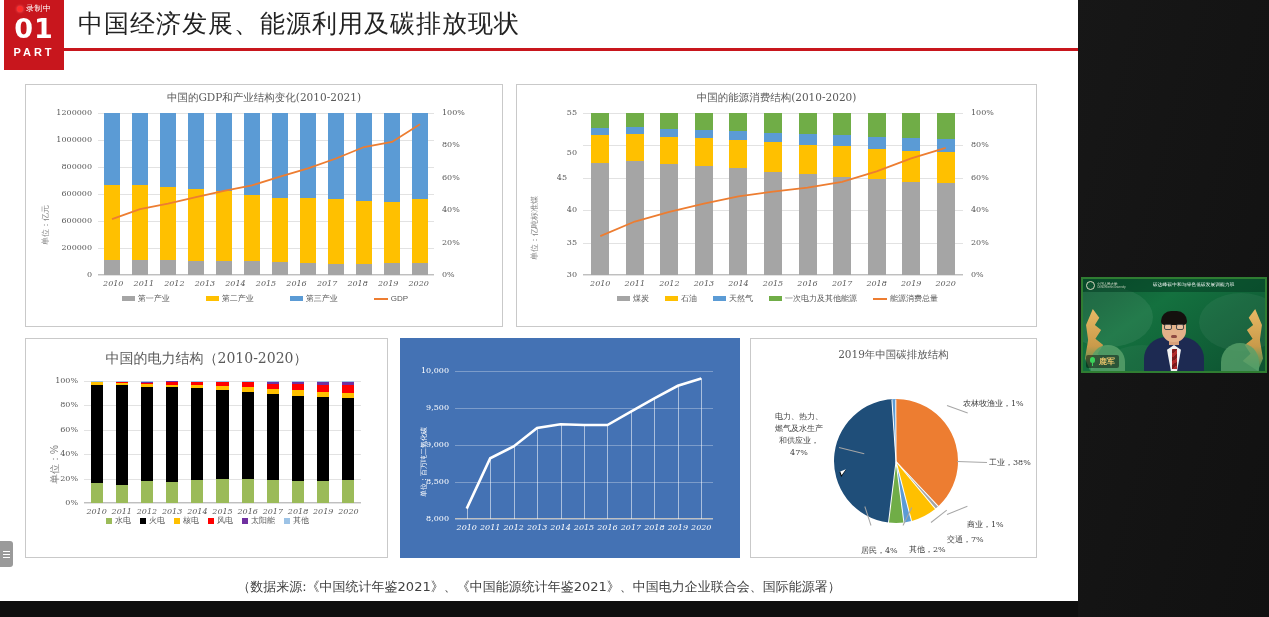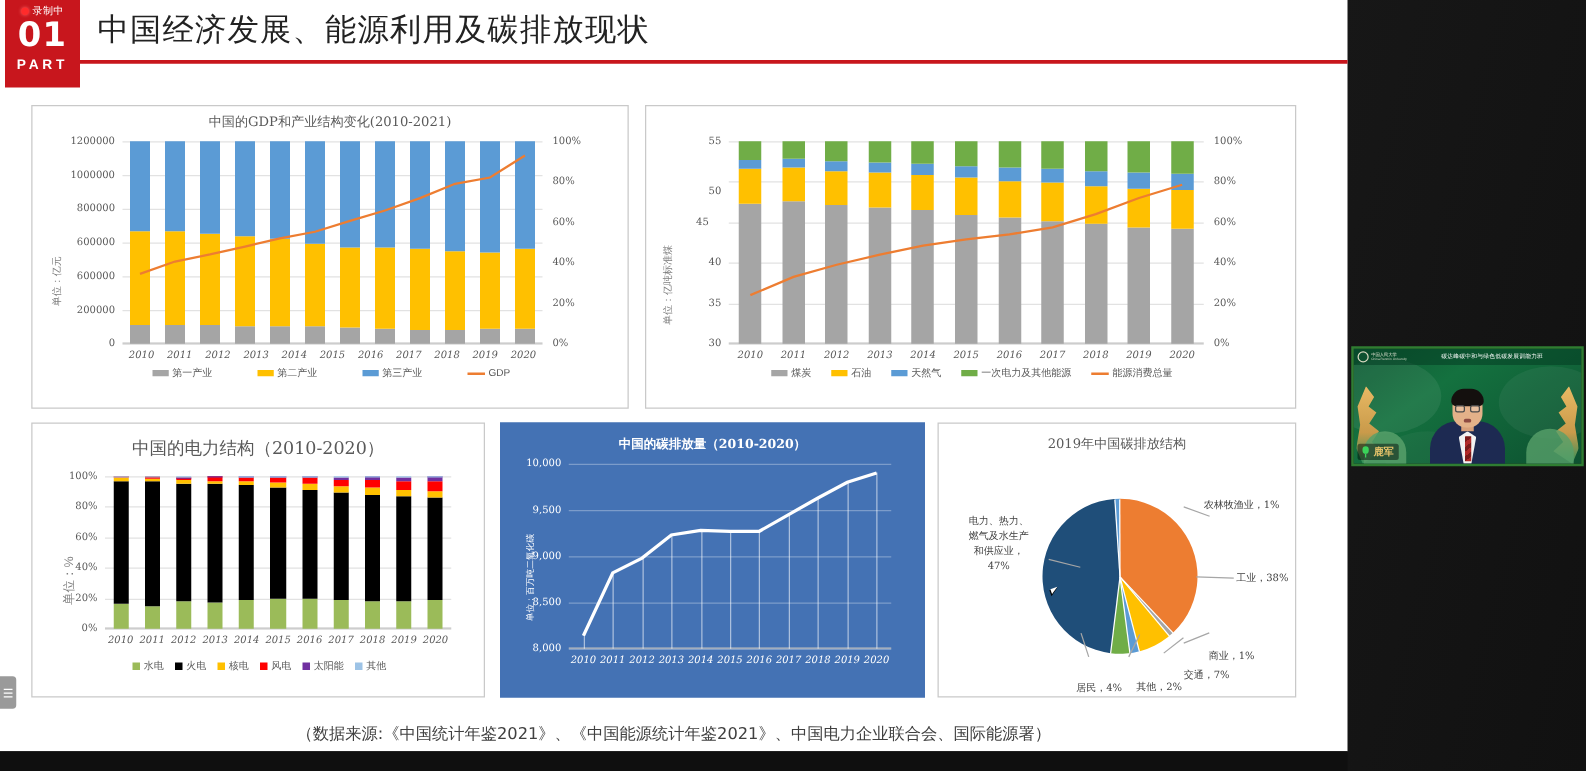--- a/index.html
+++ b/index.html
@@ -244,20 +244,21 @@
             <span>第三产业</span>
           </div>
           <div class="lg-item">
             <div class="lg-line" style="background: rgb(237, 125, 49);"></div>
             <span>GDP</span>
           </div>
         </div>
     </div>
 
     <div class="card" style="left:516px;top:84px;width:521px;height:243px;">
+      <div class="chart-title" style="margin-top:6px;font-size:10.5px;">中国的能源消费结构(2010-2020)</div>
       <div class="plot" id="p2" style="left:66px;top:28px;width:380px;height:162px;">
           <div class="gridline" style="top: 162px;"></div>
           <div class="ytick" style="right: 386px; top: 157px; width: 60px; font-size: 8px;">30</div>
           <div class="gridline" style="top: 129.6px;"></div>
           <div class="ytick" style="right: 386px; top: 124.6px; width: 60px; font-size: 8px;">35</div>
           <div class="gridline" style="top: 97.2px;"></div>
           <div class="ytick" style="right: 386px; top: 92.2px; width: 60px; font-size: 8px;">40</div>
           <div class="gridline" style="top: 64.8px;"></div>
           <div class="ytick" style="right: 396px; top: 59.8px; width: 60px; font-size: 8px;">45</div>
           <div class="gridline" style="top: 32.4px;"></div>
@@ -443,21 +444,21 @@
           <div class="xtick" style="left: 75.5455px; top: 126px; width: 25.1818px; font-size: 8px;">2013</div>
           <div class="xtick" style="left: 100.727px; top: 126px; width: 25.1818px; font-size: 8px;">2014</div>
           <div class="xtick" style="left: 125.909px; top: 126px; width: 25.1818px; font-size: 8px;">2015</div>
           <div class="xtick" style="left: 151.091px; top: 126px; width: 25.1818px; font-size: 8px;">2016</div>
           <div class="xtick" style="left: 176.273px; top: 126px; width: 25.1818px; font-size: 8px;">2017</div>
           <div class="xtick" style="left: 201.455px; top: 126px; width: 25.1818px; font-size: 8px;">2018</div>
           <div class="xtick" style="left: 226.636px; top: 126px; width: 25.1818px; font-size: 8px;">2019</div>
           <div class="xtick" style="left: 251.818px; top: 126px; width: 25.1818px; font-size: 8px;">2020</div>
         </div>
       <div class="ylabel" style="left:22px;top:145px;font-size:10px;">单位：%</div>
-      <div class="legend" id="lg3" style="left: 0px; top: 188px; width: 363px; gap: 9px; font-family: Liberation Serif, serif;">
+      <div class="legend" id="lg3" style="left: 0px; top: 176px; width: 363px; gap: 9px; font-family: Liberation Serif, serif;">
           <div class="lg-item">
             <div class="lg-sw sm" style="background: rgb(155, 187, 89);"></div>
             <span>水电</span>
           </div>
           <div class="lg-item">
             <div class="lg-sw sm" style="background: rgb(0, 0, 0);"></div>
             <span>火电</span>
           </div>
           <div class="lg-item">
             <div class="lg-sw sm" style="background: rgb(255, 192, 0);"></div>
@@ -472,21 +473,20 @@
             <span>太阳能</span>
           </div>
           <div class="lg-item">
             <div class="lg-sw sm" style="background: rgb(157, 195, 230);"></div>
             <span>其他</span>
           </div>
         </div>
     </div>
 
     <div class="card darkcard" style="left:400px;top:338px;width:340px;height:220px;border-color:#4472b4;">
-      <div class="chart-title" style="margin-top:9px;">中国的碳排放量（2010-2020）</div>
       <div class="plot" id="p4" style="left:54px;top:32px;width:258px;height:148px;">
           <div class="gridline" style="top: 148px;"></div>
           <div class="ytick" style="right: 264px; top: 143px; width: 60px; font-size: 8px;">8,000</div>
           <div class="gridline" style="top: 111px;"></div>
           <div class="ytick" style="right: 264px; top: 106px; width: 60px; font-size: 8px;">8,500</div>
           <div class="gridline" style="top: 74px;"></div>
           <div class="ytick" style="right: 264px; top: 69px; width: 60px; font-size: 8px;">9,000</div>
           <div class="gridline" style="top: 37px;"></div>
           <div class="ytick" style="right: 264px; top: 32px; width: 60px; font-size: 8px;">9,500</div>
           <div class="gridline" style="top: 0px;"></div>

